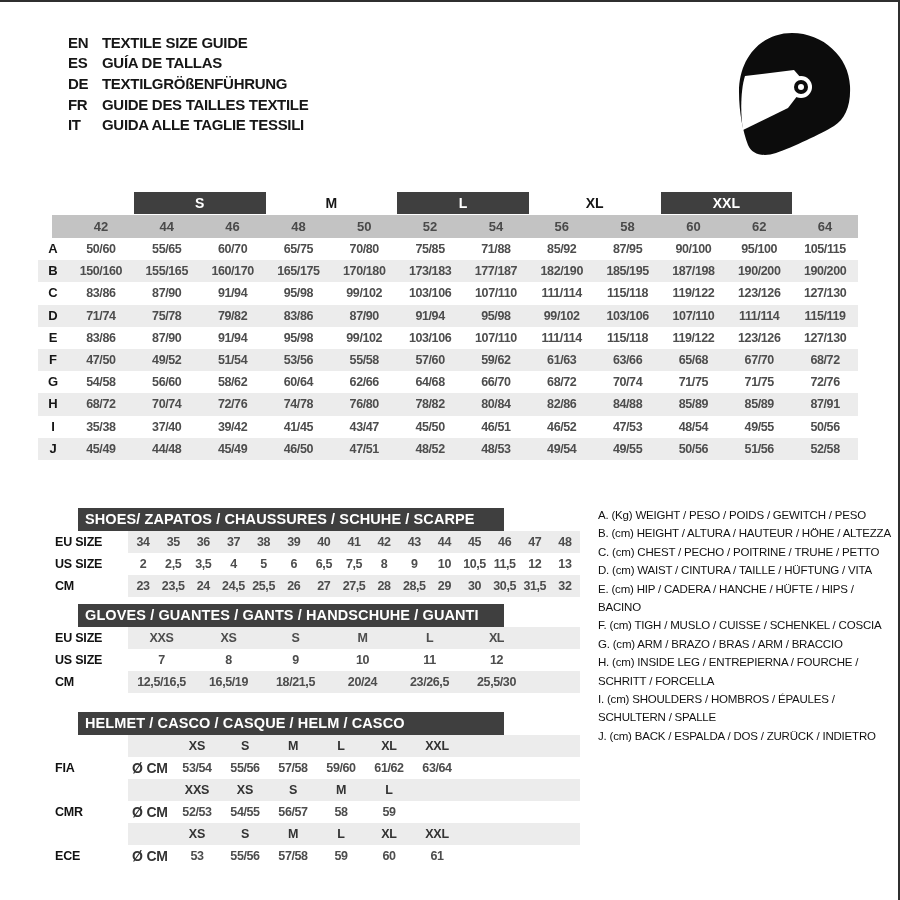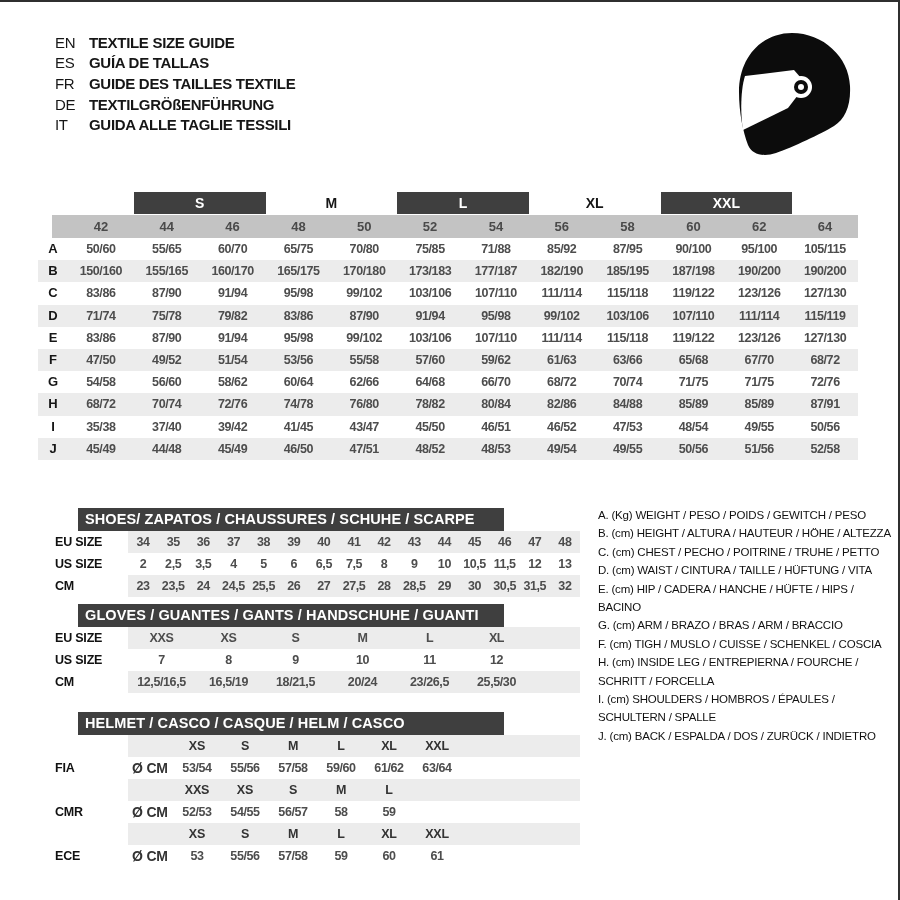--- a/index.html
+++ b/index.html
@@ -5,21 +5,21 @@
   html,body{margin:0;padding:0;background:#fff;}
   .page{
     position:relative;width:900px;height:900px;background:#fff;
     border-top:2px solid var(--ink,#2f2f2f);border-right:2px solid var(--ink,#2f2f2f);
     box-sizing:border-box;overflow:hidden;
     font-family:"Liberation Sans","DejaVu Sans",sans-serif;
   }
   
   .lang-list{position:absolute;left:55px;top:30px;}
   .lang-row{display:flex;height:20.6px;align-items:center;}
-  .lang-code{width:34px;font-weight:normal;font-size:15px;color:#161616;letter-spacing:-0.3px;}
+  .lang-code{width:34px;font-weight:bold;font-size:15px;color:#161616;letter-spacing:-0.3px;margin-left:13px;}
   .lang-title{font-weight:bold;font-size:15px;color:#161616;letter-spacing:-0.3px;}
   
   .helmet-icon{position:absolute;left:735px;top:24px;width:124px;height:132px;}
   
   .main-table{position:absolute;left:38px;top:190px;width:820px;}
   .mt-head1,.mt-head2,.mt-row{display:grid;grid-template-columns:30px repeat(12,1fr);}
   .mt-head1{height:22px;margin-bottom:1px;}
   .mt-group{text-align:center;font-size:14px;font-weight:bold;line-height:22px;color:#161616;grid-row:1;}
   .mt-group.filled{background:var(--bar,#3f3f3f);color:#fff;}
   .mt-head2{height:23px;}
@@ -57,26 +57,26 @@
   <div class="lang-list">
       <div class="lang-row">
         <span class="lang-code">EN</span>
         <span class="lang-title">TEXTILE SIZE GUIDE</span>
       </div>
       <div class="lang-row">
         <span class="lang-code">ES</span>
         <span class="lang-title">GUÍA DE TALLAS</span>
       </div>
       <div class="lang-row">
+        <span class="lang-code">DE</span>
+        <span class="lang-title">TEXTILGRÖßENFÜHRUNG</span>
+      </div>
+      <div class="lang-row">
         <span class="lang-code">FR</span>
         <span class="lang-title">GUIDE DES TAILLES TEXTILE</span>
-      </div>
-      <div class="lang-row">
-        <span class="lang-code">DE</span>
-        <span class="lang-title">TEXTILGRÖßENFÜHRUNG</span>
       </div>
       <div class="lang-row">
         <span class="lang-code">IT</span>
         <span class="lang-title">GUIDA ALLE TAGLIE TESSILI</span>
       </div>
     </div>
 
   <div class="helmet-icon">
     <svg viewBox="0 0 124 132" width="124" height="132" aria-hidden="true">
       <path d="M57 7 C88 7 114 31 115 60 C116 80 110 93 99 100 C86 108 58 121 41 127 C29 131 17 129 13 119 C8 106 4 86 4 66 C4 31 27 7 57 7 Z" fill="#0c0c0c"></path>
@@ -420,20 +420,20 @@
         </div>
       </div>
   </div>
 
   <div class="legend">
       <div class="legend-item">A. (Kg) WEIGHT / PESO / POIDS / GEWITCH / PESO</div>
       <div class="legend-item">B. (cm) HEIGHT / ALTURA / HAUTEUR / HÖHE / ALTEZZA</div>
       <div class="legend-item">C. (cm) CHEST / PECHO / POITRINE / TRUHE / PETTO</div>
       <div class="legend-item">D. (cm) WAIST / CINTURA / TAILLE / HÜFTUNG / VITA</div>
       <div class="legend-item">E. (cm) HIP / CADERA / HANCHE / HÜFTE / HIPS / BACINO</div>
+      <div class="legend-item">F. (cm) TIGH / MUSLO / CUISSE / SCHENKEL / COSCIA</div>
       <div class="legend-item">G. (cm) ARM / BRAZO / BRAS / ARM / BRACCIO</div>
-      <div class="legend-item">F. (cm) TIGH / MUSLO / CUISSE / SCHENKEL / COSCIA</div>
       <div class="legend-item">H. (cm) INSIDE LEG / ENTREPIERNA / FOURCHE / SCHRITT / FORCELLA</div>
       <div class="legend-item">I. (cm) SHOULDERS / HOMBROS / ÉPAULES / SCHULTERN / SPALLE</div>
       <div class="legend-item">J. (cm) BACK / ESPALDA / DOS / ZURÜCK / INDIETRO</div>
     </div>
 
 </div>
 
 </body></html>

